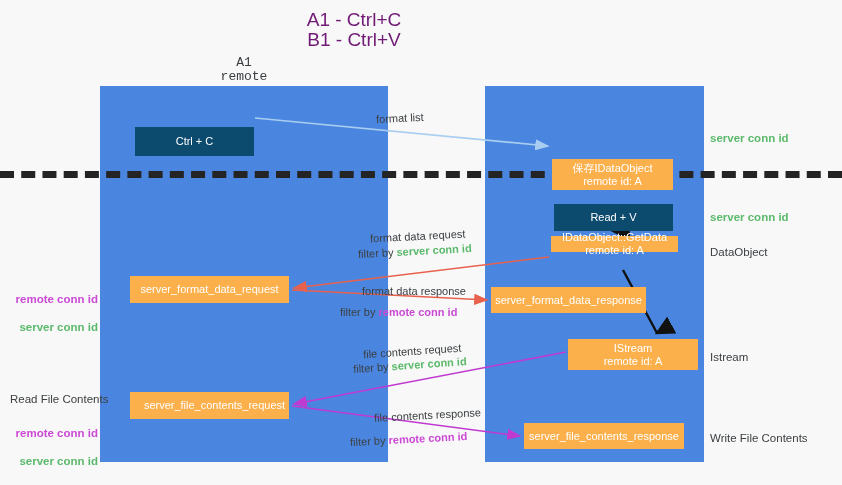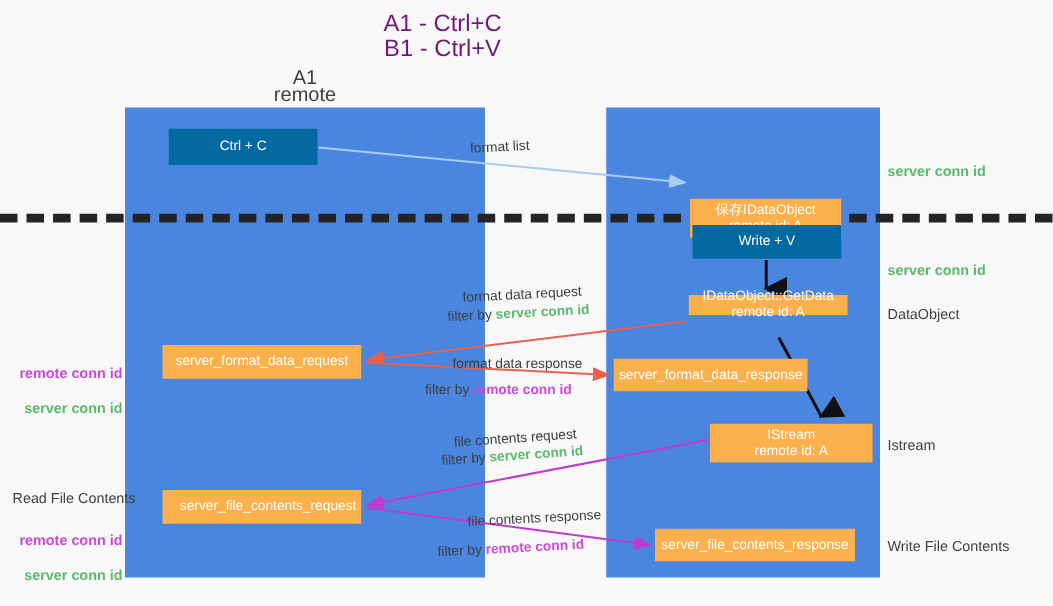--- a/index.html
+++ b/index.html
@@ -15,22 +15,23 @@
 
   
   #title{
     left:0;top:10px;width:708px;text-align:center;
     font-size:19px;color:#701a75;line-height:20px;
     white-space:pre-line;
   }
 
   
   .lane-head{
-    text-align:center;font-size:16px;color:#3c4043;line-height:14px;
+    text-align:center;font-size:13px;color:#3c4043;line-height:14px;
     white-space:pre-line;
+    font-family:Liberation Mono, monospace;
   }
   #head-a1{left:100px;top:56px;width:288px;}
   #head-b1{left:485px;top:56px;width:219px;margin-top:36px;}
 
   
   .lane{background:#4a86e0;}
   #lane-a1{left:100px;top:86px;width:288px;height:376px;}
   #lane-b1{left:485px;top:86px;width:219px;height:376px;}
 
   
@@ -39,21 +40,21 @@
     border-top:7px dashed #242424;
   }
 
   
   .node{
     box-sizing:border-box;
     display:flex;align-items:center;justify-content:center;
     text-align:center;color:#ffffff;font-size:11px;line-height:13px;
     white-space:pre-line;padding:2px 4px;
   }
-  .node.green{background:#0369a1;}
+  .node.green{background:#0c4a6e;margin-top:24px;}
   .node.orange{background:#fbb04c;}
 
   #n-ctrlc{left:135px;top:103px;width:119px;height:29px;}
   #n-save{left:552px;top:127px;width:121px;height:31px;margin-top:32px;}
   #n-ctrlv{left:554px;top:180px;width:119px;height:27px;}
   #n-getdata{left:551px;top:236px;width:127px;height:16px;}
   #n-fdreq{left:130px;top:276px;width:159px;height:27px;}
   #n-fdresp{left:491px;top:287px;width:155px;height:26px;}
   #n-istream{left:568px;top:339px;width:130px;height:31px;}
   #n-fcreq{left:130px;top:392px;width:159px;height:27px;padding-left:14px;}
@@ -135,21 +136,21 @@
     <line x1="566" y1="352" x2="294" y2="404" stroke="#c03ad0" stroke-width="1.6" marker-end="url(#ah-mag)"></line>
 
     <line x1="292" y1="406" x2="520" y2="436" stroke="#c03ad0" stroke-width="1.6" marker-end="url(#ah-mag)"></line>
   </svg>
 
   <div class="abs" id="divider"></div>
 
   <div class="abs node green" id="n-ctrlc">Ctrl + C</div>
   <div class="abs node orange" id="n-save">保存IDataObject
 remote id: A</div>
-  <div class="abs node green" id="n-ctrlv">Write + V</div>
+  <div class="abs node green" id="n-ctrlv">Read + V</div>
   <div class="abs node orange" id="n-getdata">IDataObject::GetData
 remote id: A</div>
   <div class="abs node orange" id="n-fdreq">server_format_data_request</div>
   <div class="abs node orange" id="n-fdresp">server_format_data_response</div>
   <div class="abs node orange" id="n-istream">IStream
 remote id: A</div>
   <div class="abs node orange" id="n-fcreq">server_file_contents_request</div>
   <div class="abs node orange" id="n-fcresp">server_file_contents_response</div>
 
   <div class="abs cap" id="cap-formatlist">format list</div>

